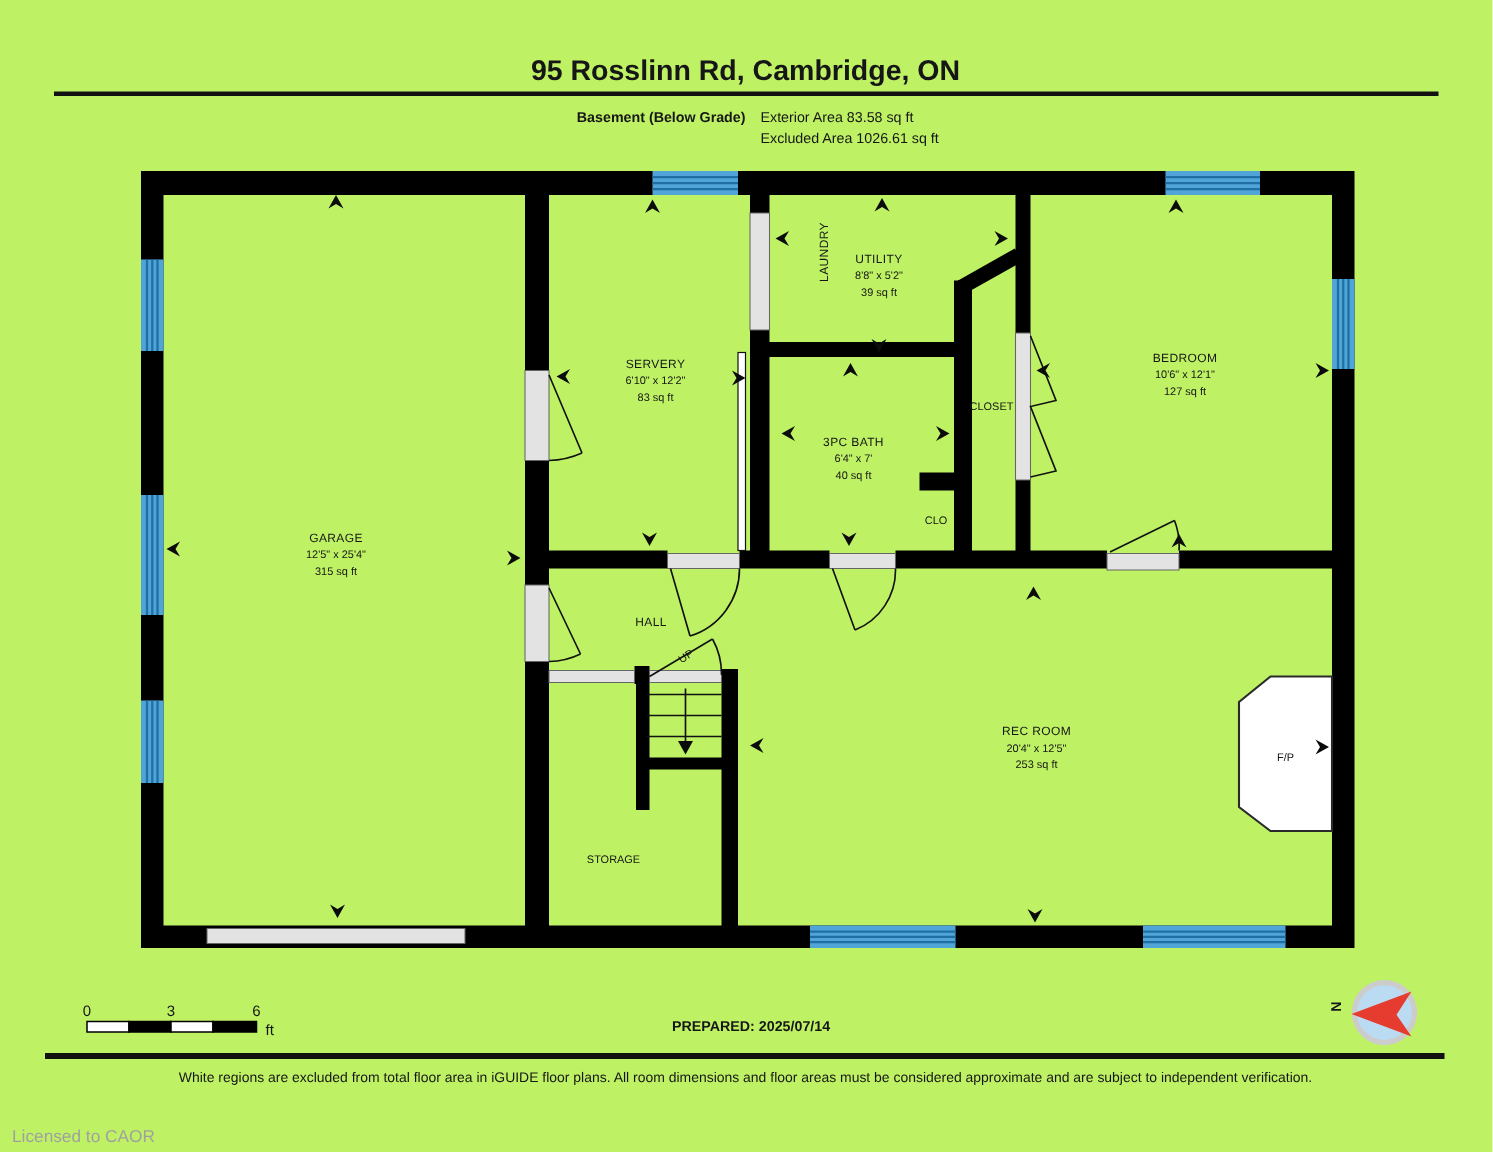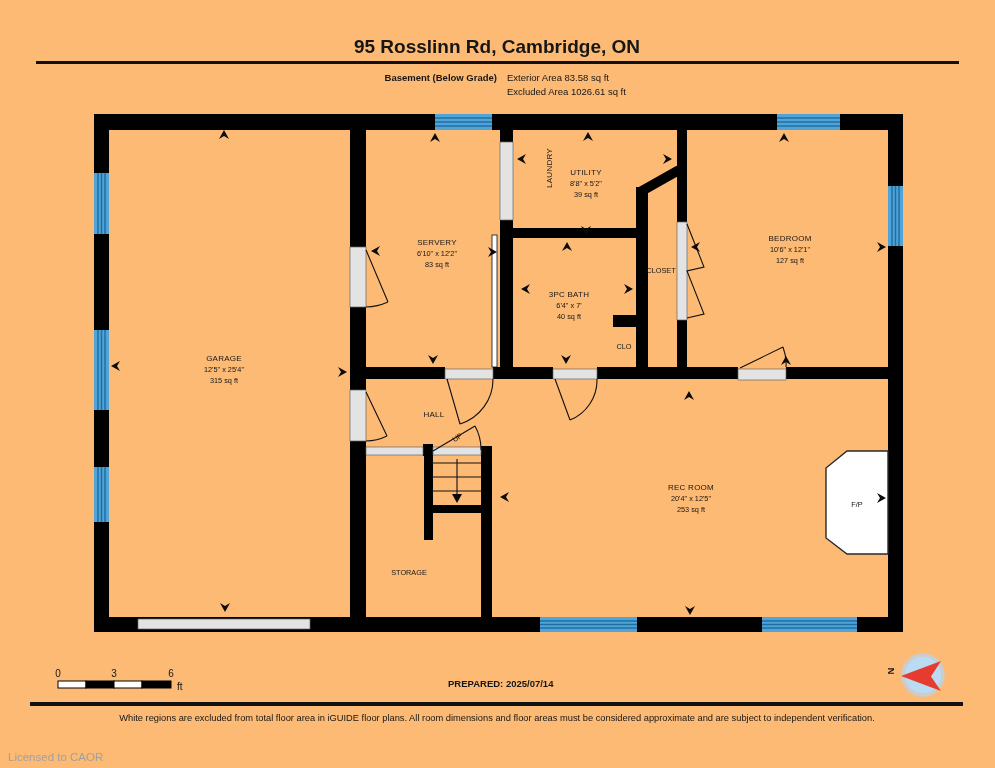--- a/index.html
+++ b/index.html
@@ -1,16 +1,16 @@
 <!DOCTYPE html>
 <html style="--wall: #000000; --window-fill: #51a4d8; --window-line: #1f6fa3; --door-fill: #e3e3e3; --compass-red: #e63c2f; --compass-fill: #badbf2; --compass-ring: #cccccc; --license-gray: #a0a0a0;"><head>
 <meta charset="utf-8">
 <style>
   html,body{margin:0;padding:0;background:#ffffff;}
-  #page{position:relative;width:995px;height:768px;background:#fdba74;overflow:hidden;}
+  #page{position:relative;width:995px;height:768px;background:#bef264;overflow:hidden;}
   svg{display:block;}
   text{font-family:"Liberation Sans","DejaVu Sans",sans-serif;fill:#161616;}
   .wall{fill:var(--wall,#000);}
   .diag{stroke:var(--wall,#000);stroke-width:10;}
   .win{fill:var(--window-fill,#51a4d8);}
   .winl{stroke:var(--window-line,#1f6fa3);stroke-width:1.5;fill:none;}
   .door{fill:var(--door-fill,#e3e3e3);stroke:#666;stroke-width:.7;}
   .arc{stroke:#111;stroke-width:1.1;fill:none;}
   .thin{fill:#fff;stroke:#111;stroke-width:.8;}
   .arrow{fill:#0b0b0b;}

